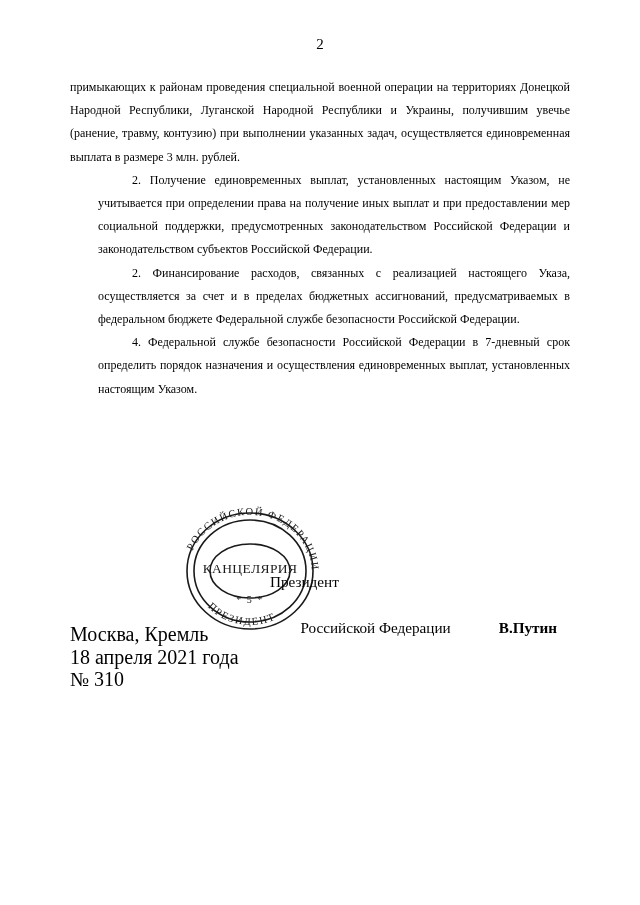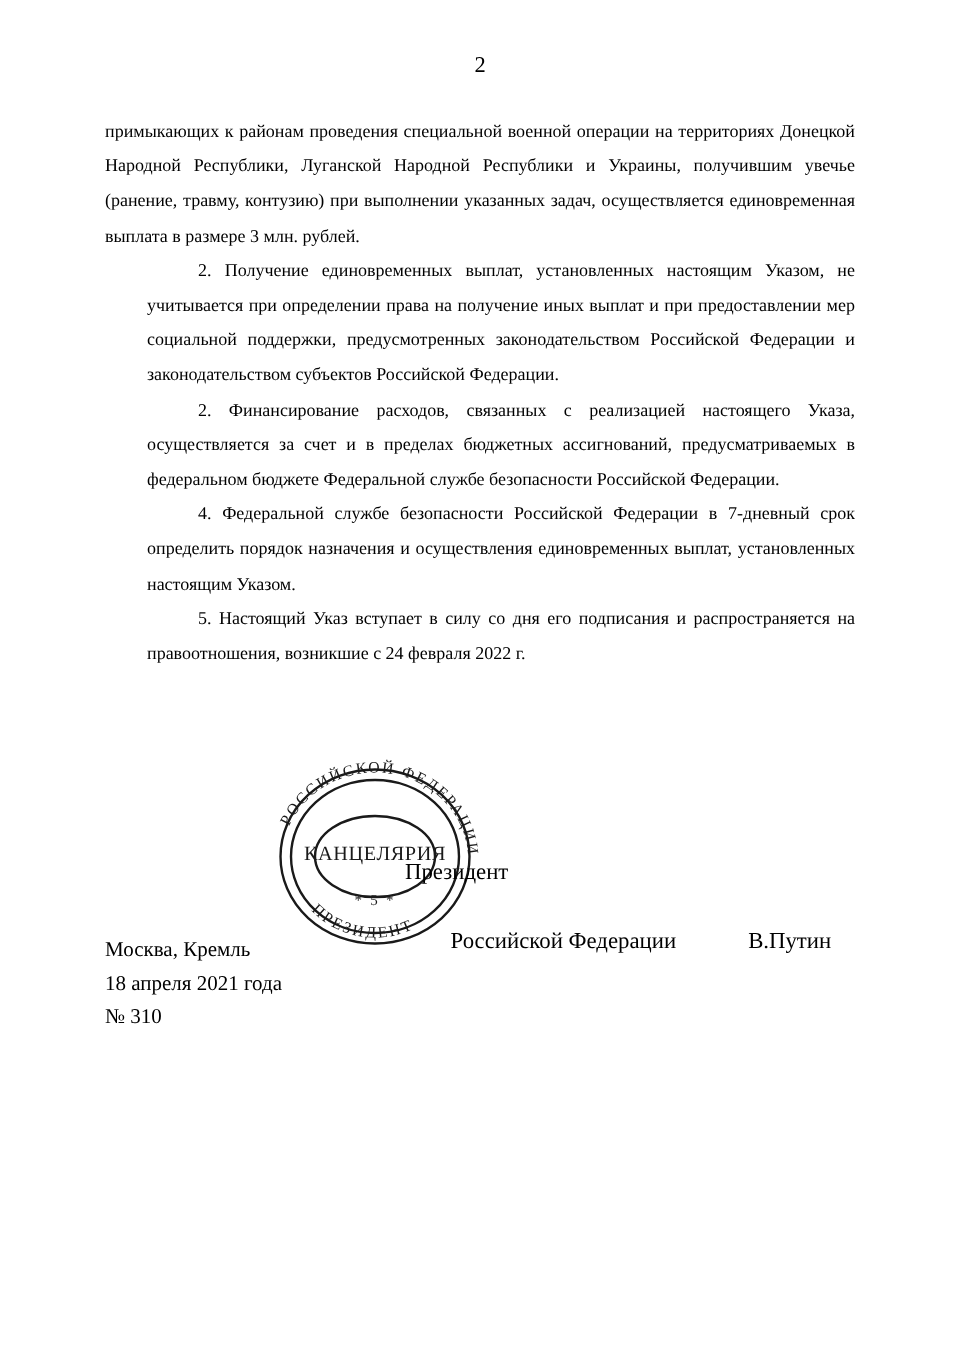--- a/index.html
+++ b/index.html
@@ -61,52 +61,52 @@
     position: absolute;
     left: 200px;
     top: 15px;
     width: 310px;
   }
   .sign-line-1 { white-space: pre; }
   .sign-line-2 { white-space: pre; }
   .signer {
     display: inline-block;
     margin-left: 48px;
+    font-weight: bold;
   }
   .stamp {
     position: absolute;
     left: 98px;
     top: -52px;
     width: 170px;
     height: 130px;
     pointer-events: none;
   }
   .stamp svg { display: block; }
   .footer-block {
     position: absolute;
     top: 623px;
     left: 70px;
-    font-size: 14px;
+    font-size: 20px;
     line-height: 22.5px;
   }
   .footer-block div { white-space: pre; }
 </style>
 </head>
 <body>
 
 <div class="page">
 
   <div class="page-number">2</div>
 
   <div class="body-text">
     <p class="para">примыкающих к районам проведения специальной военной операции на территориях Донецкой Народной Республики, Луганской Народной Республики и Украины, получившим увечье (ранение, травму, контузию) при выполнении указанных задач, осуществляется единовременная выплата в размере 3 млн. рублей.</p>
     <p class="para indent">2. Получение единовременных выплат, установленных настоящим Указом, не учитывается при определении права на получение иных выплат и при предоставлении мер социальной поддержки, предусмотренных законодательством Российской Федерации и законодательством субъектов Российской Федерации.</p>
     <p class="para indent">2. Финансирование расходов, связанных с реализацией настоящего Указа, осуществляется за счет и в пределах бюджетных ассигнований, предусматриваемых в федеральном бюджете Федеральной службе безопасности Российской Федерации.</p>
     <p class="para indent">4. Федеральной службе безопасности Российской Федерации в 7-дневный срок определить порядок назначения и осуществления единовременных выплат, установленных настоящим Указом.</p>
-    <p class="para indent">5. Настоящий Указ вступает в силу со дня его подписания и распространяется на правоотношения, возникшие с 24 февраля 2022 г.</p>
   </div>
 
   <div class="sign-block">
 
     <div class="stamp">
       <svg width="170" height="130" viewBox="0 0 170 130" xmlns="http://www.w3.org/2000/svg">
         <defs>
           <path id="arcTop" d="M 20,70 A 62,58 0 0 1 144,70"></path>
           <path id="arcBottom" d="M 26,70 A 56,52 0 0 0 138,70"></path>
         </defs>

